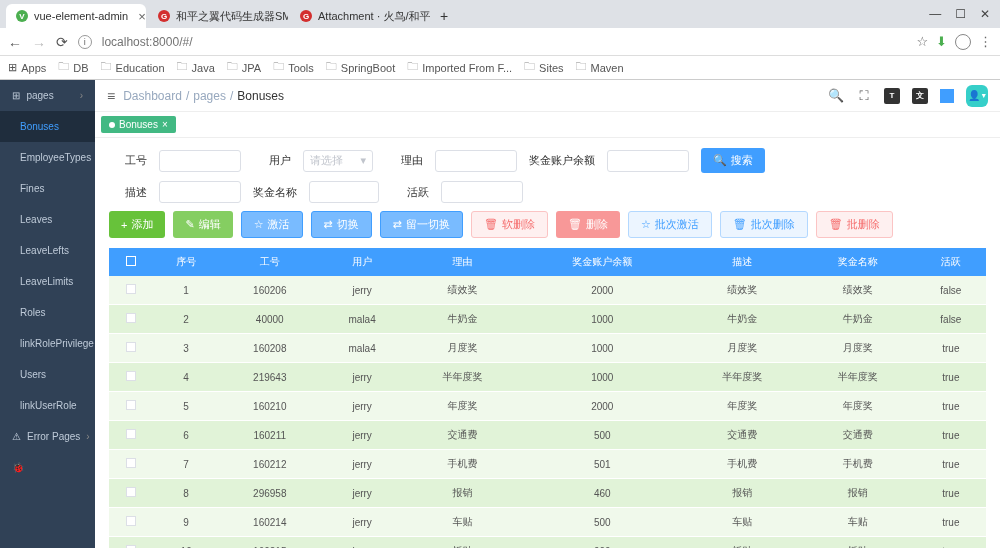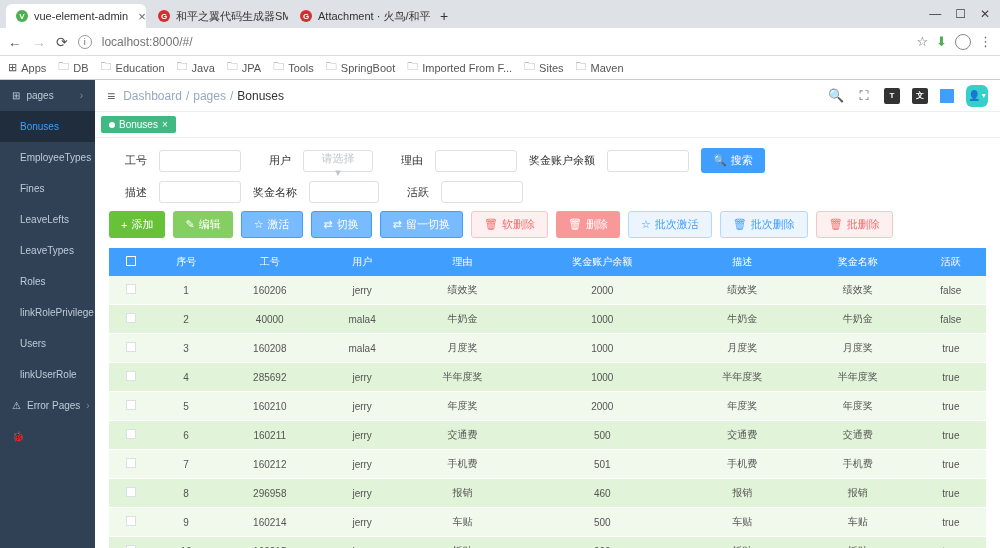--- a/index.html
+++ b/index.html
@@ -36,21 +36,21 @@
 .ticon-boxed { background: #333; color: #fff; border-radius: 2px; font-size: 8px; width: 16px; height: 16px; font-weight: bold; }
 .ticon-blue { background: #409EFF; width: 14px; height: 14px; }
 .avatar { width: 22px; height: 22px; background: #36cfc9; border-radius: 6px; display: flex; align-items: center; justify-content: center; font-size: 10px; color: #fff; }
 .tagbar { padding: 4px 6px; border-bottom: 1px solid #eee; }
 .tag { display: inline-flex; align-items: center; gap: 4px; background: #42b983; color: #fff; padding: 3px 8px; font-size: 10px; border-radius: 2px; cursor: pointer; }
 .tag::before { content: ''; width: 6px; height: 6px; background: #fff; border-radius: 50%; }
 .content { padding: 10px 14px; }
 .filter-row { display: flex; gap: 12px; margin-bottom: 8px; align-items: center; font-size: 11px; }
 .flabel { min-width: 38px; text-align: right; color: #333; }
 .finput { width: 82px; height: 22px; border: 1px solid #dcdfe6; border-radius: 3px; padding: 0 6px; font-size: 11px; }
-.fselect { width: 70px; height: 22px; border: 1px solid #dcdfe6; border-radius: 3px; padding: 0 6px; font-size: 11px; color: #c0c4cc; display: flex; align-items: center; justify-content: space-between; cursor: pointer; flex-direction: column; }
+.fselect { width: 70px; height: 22px; border: 1px solid #dcdfe6; border-radius: 3px; padding: 0 6px; font-size: 11px; color: #c0c4cc; display: flex; align-items: center; justify-content: space-between; cursor: pointer; }
 .btn { display: inline-flex; align-items: center; gap: 4px; padding: 5px 12px; border-radius: 3px; font-size: 11px; color: #fff; cursor: pointer; border: none; }
 .btn-primary { background: #409EFF; }
 .btn-success { background: #67C23A; }
 .btn-lightgreen { background: #85ce61; }
 .btn-lightblue { background: #79bbff; border: 1px solid #409EFF; color: #fff; }
 .btn-plain-blue { background: #ecf5ff; border: 1px solid #b3d8ff; color: #409EFF; }
 .btn-plain-red { background: #fef0f0; border: 1px solid #fbc4c4; color: #F56C6C; }
 .btn-lightred { background: #f89898; color: #fff; }
 .btn-row { display: flex; gap: 8px; margin-bottom: 10px; }
 .tbl { width: 100%; border-collapse: collapse; }
@@ -143,22 +143,23 @@
     </span>
 </div>
 
 <div class="app">
 
   <div class="sidebar">
     <div class="side-item arrow">⊞ <span>pages</span></div>
     <div class="side-item side-sub active">Bonuses</div>
     <div class="side-item side-sub">EmployeeTypes</div>
     <div class="side-item side-sub">Fines</div>
+    <div class="side-item side-sub">Leaves</div>
     <div class="side-item side-sub">LeaveLefts</div>
-    <div class="side-item side-sub">LeaveTypes</div>
+    <div class="side-item side-sub">LeaveLimits</div>
     <div class="side-item side-sub">Roles</div>
     <div class="side-item side-sub">linkRolePrivilege</div>
     <div class="side-item side-sub">Users</div>
     <div class="side-item side-sub">linkUserRole</div>
     <div class="side-item arrow">⚠ <span>Error Pages</span></div>
     <div class="side-item">🐞 </div>
 
   </div>
 
   <div class="main">
@@ -268,21 +269,21 @@
               <td>mala4</td>
               <td>月度奖</td>
               <td>1000</td>
               <td>月度奖</td>
               <td>月度奖</td>
               <td>true</td>
             </tr>
             <tr>
               <td><span class="chk-td"></span></td>
               <td>4</td>
-              <td>285692</td>
+              <td>219643</td>
               <td>jerry</td>
               <td>半年度奖</td>
               <td>1000</td>
               <td>半年度奖</td>
               <td>半年度奖</td>
               <td>true</td>
             </tr>
             <tr class="odd">
               <td><span class="chk-td"></span></td>
               <td>5</td>

